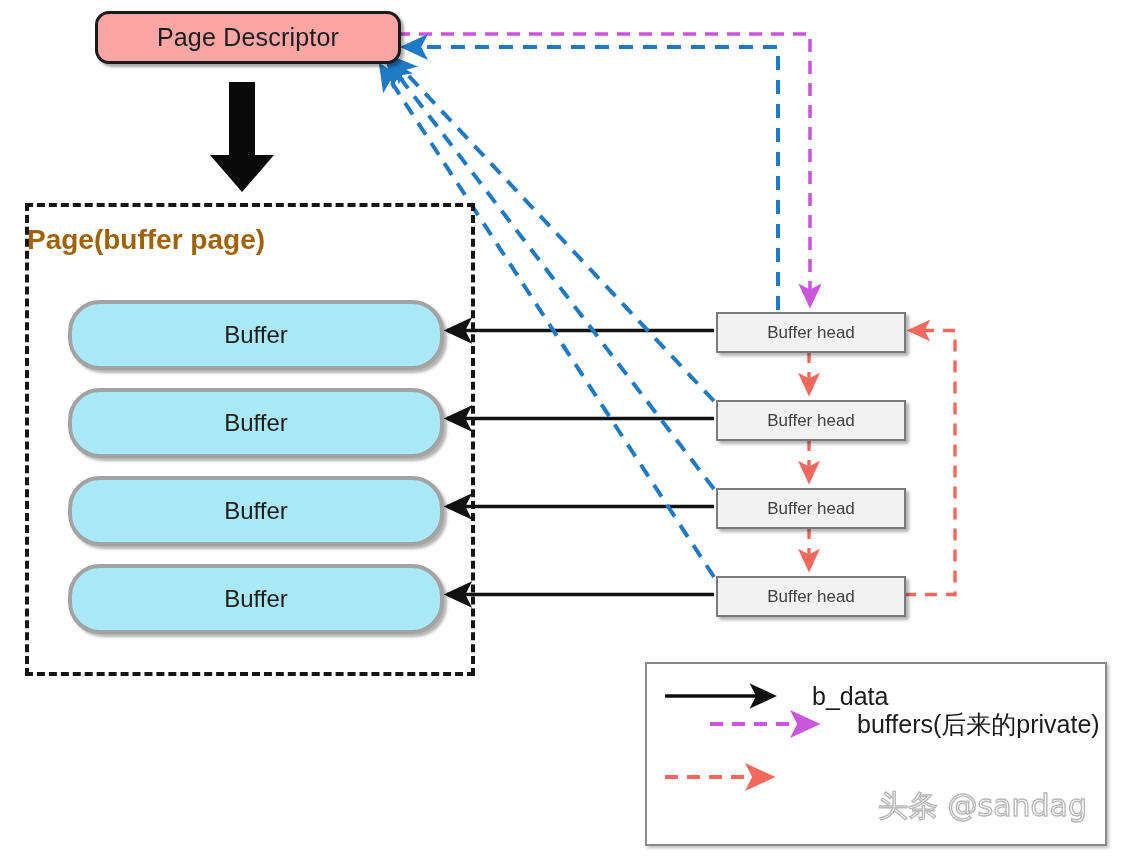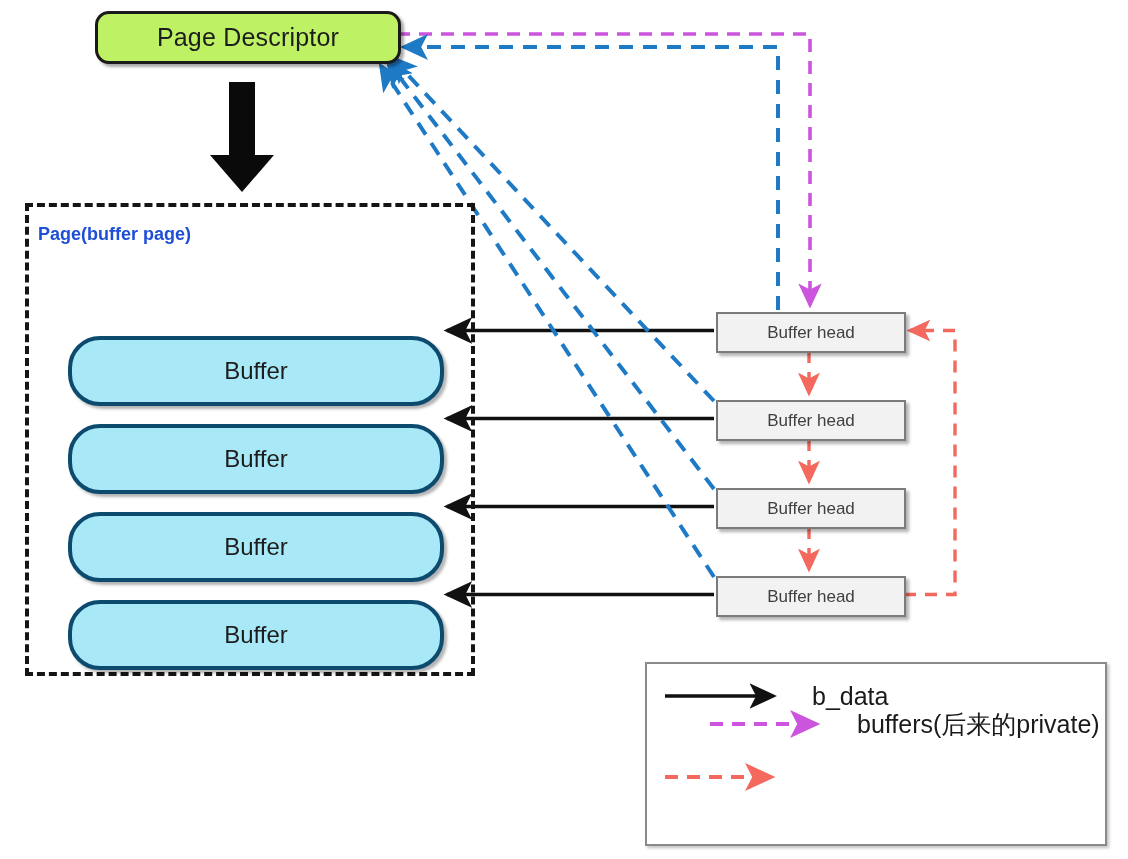--- a/index.html
+++ b/index.html
@@ -8,46 +8,45 @@
        font-family:"Liberation Sans","DejaVu Sans",sans-serif;}
 
   #stage{position:absolute;left:0;top:0;width:1128px;height:859px;}
 
   
   #wires{position:absolute;left:0;top:0;width:1128px;height:859px;pointer-events:none;}
 
   
   .page-desc{
     position:absolute;left:95px;top:11px;width:300px;height:47px;
-    background:#bef264;border:3px solid #1a1a1a;border-radius:14px;
+    background:#fca5a5;border:3px solid #1a1a1a;border-radius:14px;
     display:flex;align-items:center;justify-content:center;
     font-size:25px;color:#1d1d1d;letter-spacing:.2px;
     box-shadow:3px 3px 3px rgba(0,0,0,.35);
     z-index:5;
   }
 
   
   .page-box{
     position:absolute;left:25px;top:203px;width:442px;height:465px;
     border:4px dashed #151515;background:transparent;z-index:2;
   }
   .page-box-title{
-    position:absolute;left:38px;top:224px;
-    font-size:18px;font-weight:bold;color:#1d4ed8;z-index:3;
+    position:absolute;left:27px;top:224px;
+    font-size:28px;font-weight:bold;color:#a16207;z-index:3;
     white-space:nowrap;
   }
 
   
   .buffer{
     position:absolute;left:68px;width:368px;height:62px;
-    background:#a9e9f7;border:4px solid #0c4a6e;border-radius:32px;
+    background:#a9e9f7;border:4px solid #a3a3a3;border-radius:32px;
     display:flex;align-items:center;justify-content:center;
     font-size:24px;color:#1d1d1d;z-index:3;
     box-shadow:3px 3px 3px rgba(0,0,0,.30);
-    margin-top:36px;
   }
   .buffer.b0{top:300px;}
   .buffer.b1{top:388px;}
   .buffer.b2{top:476px;}
   .buffer.b3{top:564px;}
 
   
   .bhead{
     position:absolute;left:716px;width:186px;height:37px;
     background:#f2f2f2;border:2px solid #7b7b7b;
@@ -207,14 +206,15 @@
             </marker>
           </defs>
           <line x1="4" y1="20" x2="108" y2="20" stroke="#f4685e" stroke-width="4" stroke-dasharray="13,9" marker-end="url(#lg2)"></line>
         </svg>
       </div>
 
 
     </div>
   </div>
 
+  <div class="watermark">头条 @sandag</div>
 
 </div>
 
 </body></html>

